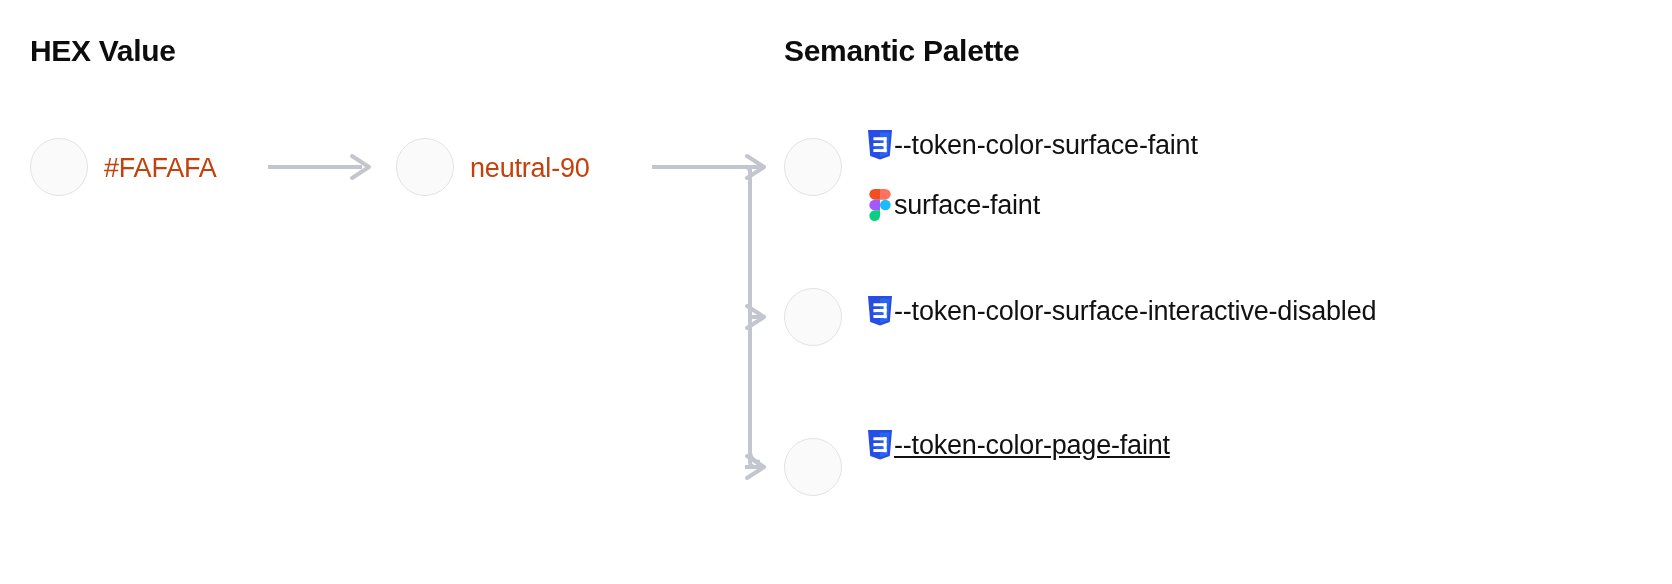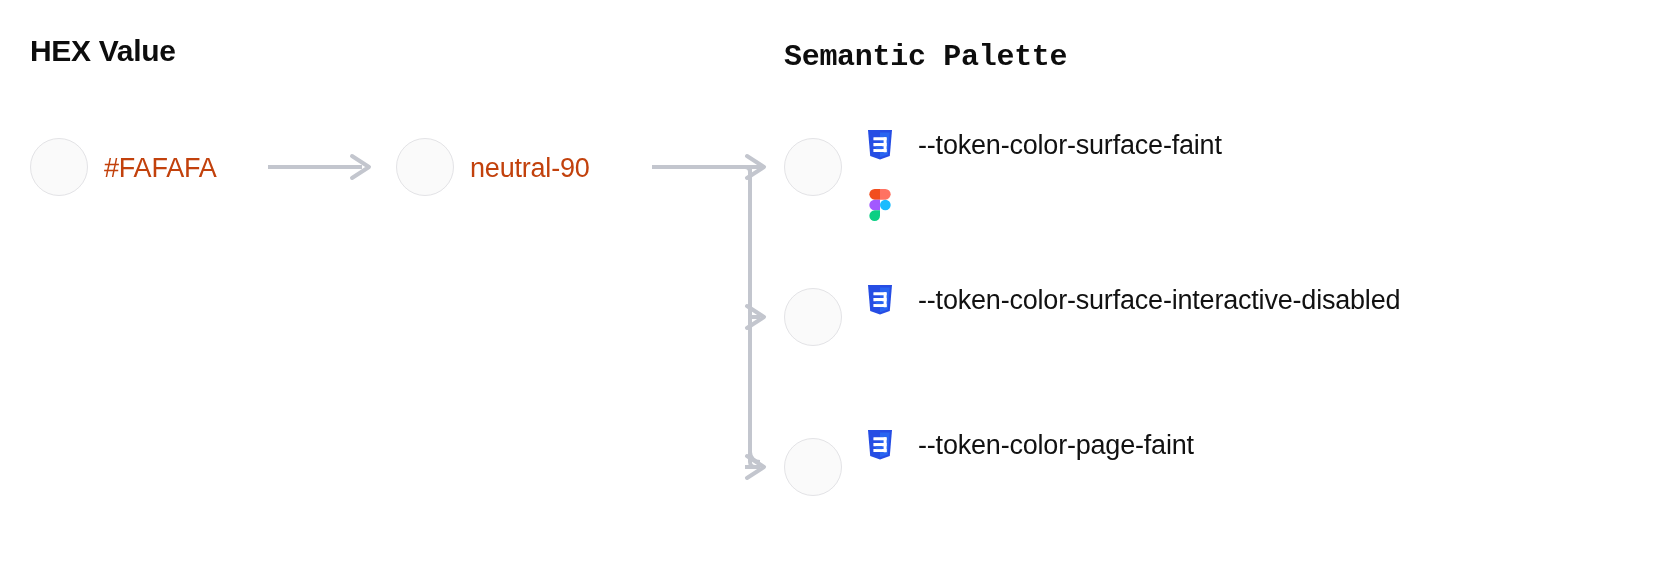--- a/index.html
+++ b/index.html
@@ -27,21 +27,21 @@
   .col-heading {
     position: absolute;
     font-size: 30px;
     font-weight: 700;
     letter-spacing: -0.3px;
     color: #0d0d0d;
     white-space: nowrap;
   }
   #heading-hex      { left: 30px;  top: 34px; }
   #heading-core     { left: 396px; top: 34px; }
-  #heading-semantic { left: 784px; top: 40px; font-family: Liberation Mono, monospace; }
+  #heading-semantic { left: 784px; top: 34px; }
 
   
   .swatch {
     position: absolute;
     width: 58px;
     height: 58px;
     border-radius: 50%;
     background: #fafafa;
     border: 1.5px solid #e3e3e6;
     box-sizing: border-box;
@@ -73,35 +73,35 @@
     height: 584px;
     pointer-events: none;
   }
 
   
   .token-group {
     position: absolute;
     left: 866px;
   }
   #token-group-0 { top: 115px; }
-  #token-group-1 { top: 270px; }
-  #token-group-2 { top: 415px; }
+  #token-group-1 { top: 281px; }
+  #token-group-2 { top: 415px; text-decoration: underline; }
 
   .token-line {
     display: flex;
     align-items: center;
     height: 60px;
     white-space: nowrap;
   }
   .token-text {
     font-size: 27px;
     font-weight: 400;
     color: #111111;
     letter-spacing: -0.2px;
-    margin-left: 24px;
+    margin-left: 0;
   }
 
   .icon-box {
     width: 28px;
     height: 32px;
     flex: 0 0 28px;
     display: block;
   }
   .icon-box svg { display: block; }
 </style>
@@ -172,20 +172,21 @@
     <div class="token-line">
       <span class="icon-box">
         <svg width="28" height="32" viewBox="0 0 24 36">
           <path d="M6 0 H12 V12 H6 A6 6 0 0 1 6 0 Z" fill="#F24E1E"></path>
           <path d="M12 0 H18 A6 6 0 0 1 18 12 H12 Z" fill="#FF7262"></path>
           <path d="M6 12 H12 V24 H6 A6 6 0 0 1 6 12 Z" fill="#A259FF"></path>
           <circle cx="18" cy="18" r="6" fill="#1ABCFE"></circle>
           <path d="M6 24 H12 V30 A6 6 0 1 1 6 24 Z" fill="#0ACF83"></path>
         </svg>
       </span>
+      <span class="token-text">surface-faint</span>
     </div>
   </div>
 
   <div class="token-group" id="token-group-1">
     <div class="token-line">
       <span class="icon-box">
         <svg width="28" height="32" viewBox="0 0 28 32">
           <path d="M2 1 L26 1 L23.8 27 L14 30.4 L4.2 27 Z" fill="#264DE4"></path>
           <path d="M14 3.4 L14 28.2 L21.9 25.4 L23.8 3.4 Z" fill="#2965F1"></path>
           <g fill="#ffffff">

